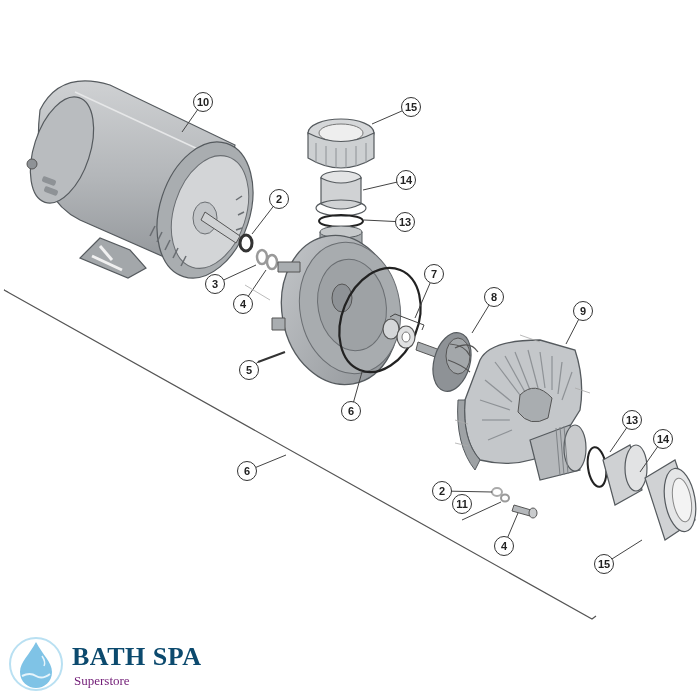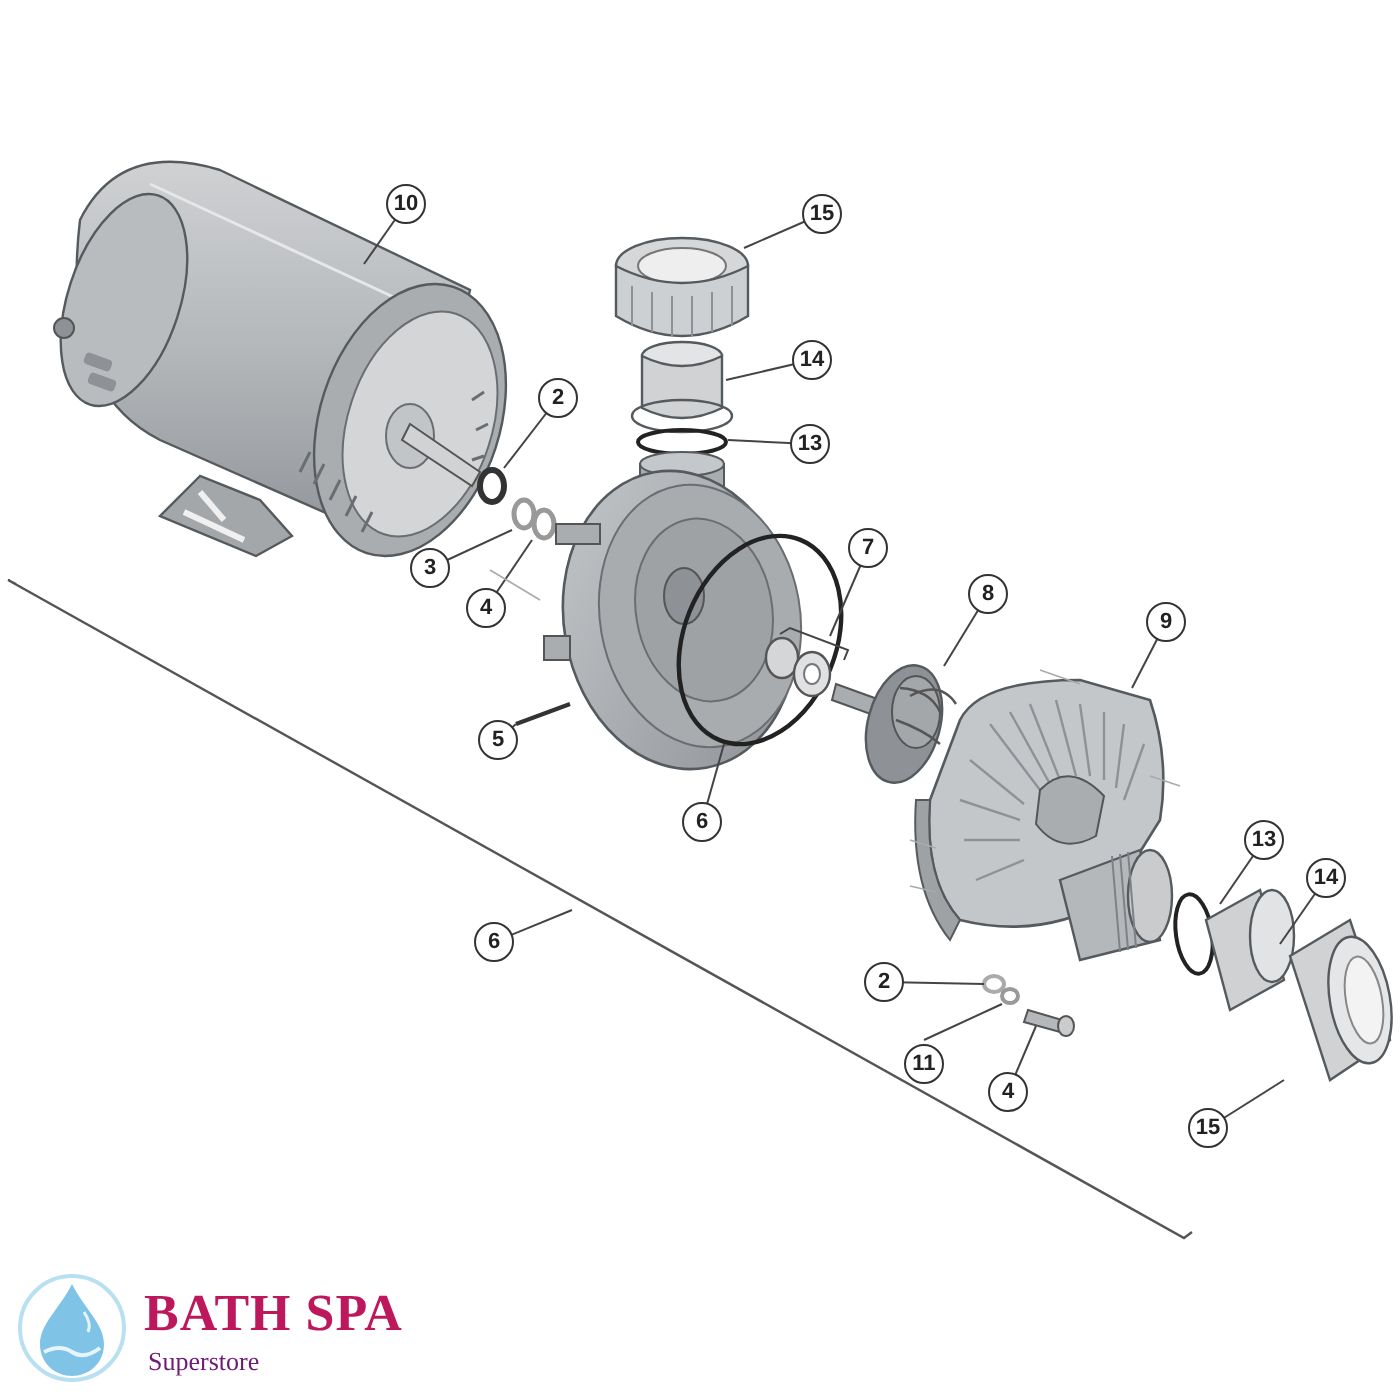--- a/index.html
+++ b/index.html
@@ -1,21 +1,21 @@
 <!DOCTYPE html>
 <html><head>
 <meta charset="utf-8">
 <style>
   html,body{margin:0;padding:0;background:#ffffff;}
   body{width:700px;height:700px;overflow:hidden;position:relative;font-family:"Liberation Sans",sans-serif;}
   #diagram{position:absolute;left:0;top:0;width:700px;height:700px;}
   .callout{position:absolute;width:20px;height:20px;margin-left:-10px;margin-top:-10px;border:1.4px solid #333;border-radius:50%;background:#fff;
     font:bold 11px "Liberation Sans",sans-serif;color:#222;display:flex;align-items:center;justify-content:center;box-sizing:border-box;}
   .logo{position:absolute;left:8px;top:640px;width:200px;height:52px;}
-  .logo-title{position:absolute;left:64px;top:2px;font:bold 26px "Liberation Serif",serif;color:#be185d;letter-spacing:0.5px;white-space:nowrap;}
+  .logo-title{position:absolute;left:64px;top:2px;font:bold 26px "Liberation Serif",serif;color:#0c4a6e;letter-spacing:0.5px;white-space:nowrap;}
   .logo-sub{position:absolute;left:66px;top:33px;font:13px "Liberation Serif",serif;color:#701a75;white-space:nowrap;}
 </style>
 </head>
 <body>
 
 <svg id="diagram" viewBox="0 0 700 700" xmlns="http://www.w3.org/2000/svg">
   <defs>
     <linearGradient id="motorGrad" x1="0" y1="0" x2="0" y2="1">
       <stop offset="0" stop-color="#cfd1d3"></stop>
       <stop offset="0.5" stop-color="#b3b6b9"></stop>
@@ -219,21 +219,21 @@
   <div class="callout" style="left:243px;top:304px">4</div>
   <div class="callout" style="left:434px;top:274px">7</div>
   <div class="callout" style="left:494px;top:297px">8</div>
   <div class="callout" style="left:583px;top:311px">9</div>
   <div class="callout" style="left:249px;top:370px">5</div>
   <div class="callout" style="left:351px;top:411px">6</div>
   <div class="callout" style="left:632px;top:420px">13</div>
   <div class="callout" style="left:663px;top:439px">14</div>
   <div class="callout" style="left:247px;top:471px">6</div>
   <div class="callout" style="left:442px;top:491px">2</div>
-  <div class="callout" style="left:462px;top:532px">11</div>
+  <div class="callout" style="left:462px;top:504px">11</div>
   <div class="callout" style="left:504px;top:546px">4</div>
   <div class="callout" style="left:604px;top:564px">15</div>
 </div>
 
 <div class="logo">
   <svg width="56" height="56" viewBox="0 0 56 56" style="position:absolute;left:0;top:-4px">
     <circle cx="28" cy="28" r="26" fill="none" stroke="#b9e0f2" stroke-width="2"></circle>
     <path d="M28,6 C22,18 12,26 12,36 C12,46 20,52 28,52 C36,52 44,46 44,36 C44,26 34,18 28,6 Z" fill="#7fc3e6"></path>
     <path d="M14,40 Q22,36 28,40 T42,38" fill="none" stroke="#e6f4fb" stroke-width="2"></path>
     <path d="M34,20 Q38,26 36,30" fill="none" stroke="#e6f4fb" stroke-width="1.5"></path>

